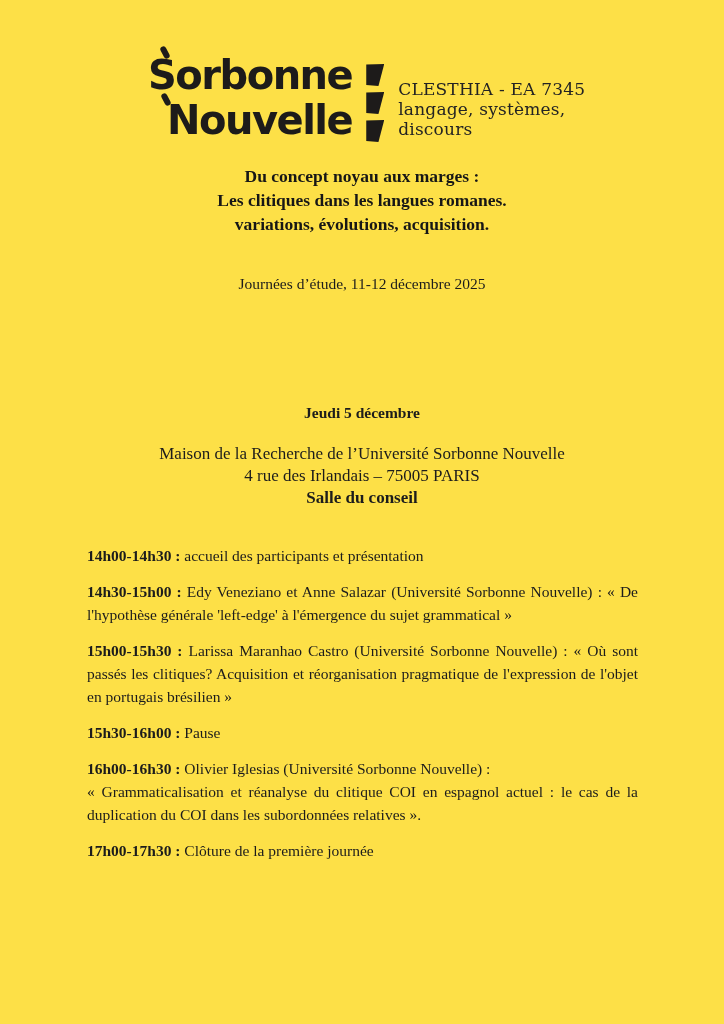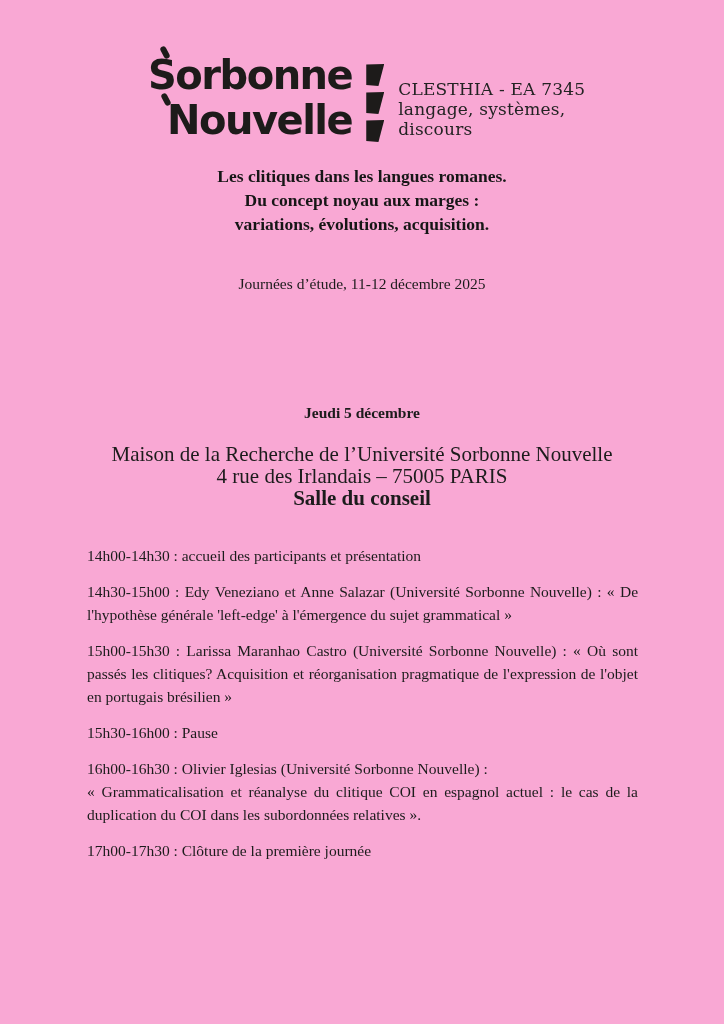--- a/index.html
+++ b/index.html
@@ -4,21 +4,21 @@
 <style>
   html, body {
     margin: 0;
     padding: 0;
     background: #ffffff;
   }
   .page {
     position: relative;
     width: 724px;
     height: 1024px;
-    background: #f9a8d4;
+    background: #fde047;
     overflow: hidden;
     font-family: "Liberation Serif", serif;
     color: #1c1c1c;
   }
 
   
   .logo-row {
     position: absolute;
     top: 53px;
     left: 148px;
@@ -82,37 +82,37 @@
   .title-block {
     top: 164px;
     font-size: 17.5px;
     font-weight: bold;
     line-height: 24px;
     color: #161616;
   }
   .dates-line   { top: 272px; font-size: 15.5px; line-height: 23px; }
   .organizers-line { top: 312px; font-size: 15.5px; line-height: 23px; }
   .day-heading  { top: 402px; font-size: 15.5px; font-weight: bold; line-height: 22px; }
-  .venue-block  { top: 443px; font-size: 21px; line-height: 22px; }
+  .venue-block  { top: 443px; font-size: 17px; line-height: 22px; }
   .venue-room   { font-weight: bold; }
 
   
   .schedule {
     position: absolute;
     top: 544px;
     left: 87px;
     width: 551px;
     font-size: 15.5px;
     line-height: 23px;
   }
   .sch {
     margin: 0 0 13px 0;
     text-align: justify;
   }
-  .sch .time { font-weight: normal; }
+  .sch .time { font-weight: bold; }
   .sch .txt  { white-space: pre-line; }
 </style>
 </head>
 <body>
 
 <div class="page">
 
   <header class="logo-row">
     <div class="wordmark">
       <div class="wm-line1">
@@ -130,22 +130,22 @@
       <div class="wedge"></div>
     </div>
     <div class="lab">
       <div>CLESTHIA - EA 7345</div>
       <div>langage, systèmes,</div>
       <div>discours</div>
     </div>
   </header>
 
   <div class="centered title-block">
+    <div>Du concept noyau aux marges :</div>
     <div>Les clitiques dans les langues romanes.</div>
-    <div>Du concept noyau aux marges :</div>
     <div>variations, évolutions, acquisition.</div>
   </div>
 
   <div class="centered dates-line">Journées d’étude, 11-12 décembre 2025</div>
 
   <div class="centered day-heading">Jeudi 5 décembre</div>
   <div class="centered venue-block">
     <div>Maison de la Recherche de l’Université Sorbonne Nouvelle</div>
     <div>4 rue des Irlandais – 75005 PARIS</div>
     <div class="venue-room">Salle du conseil</div>

